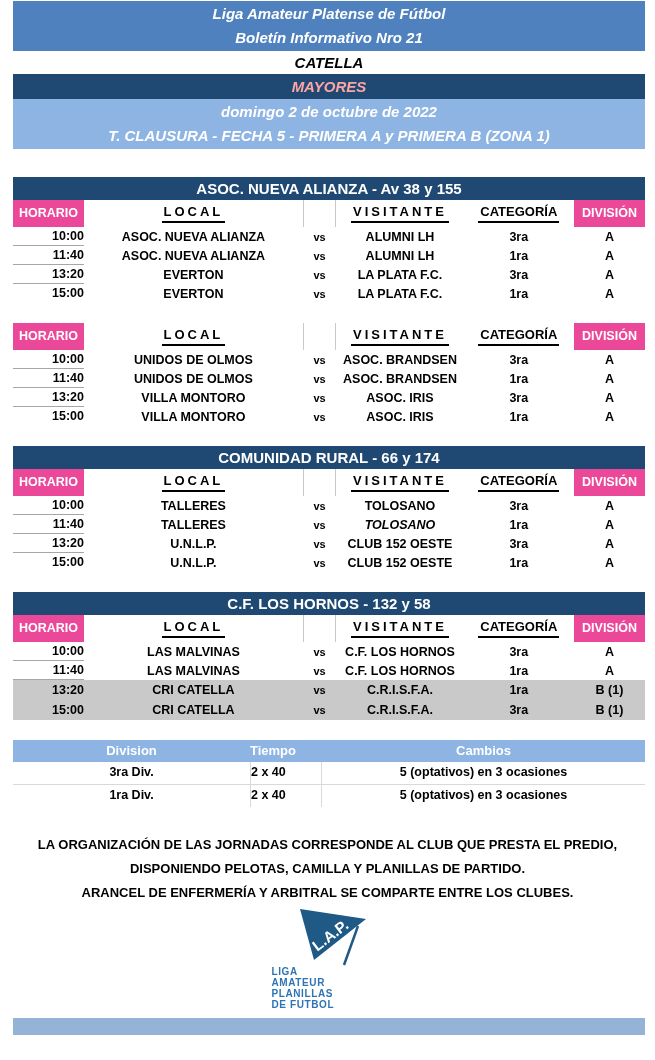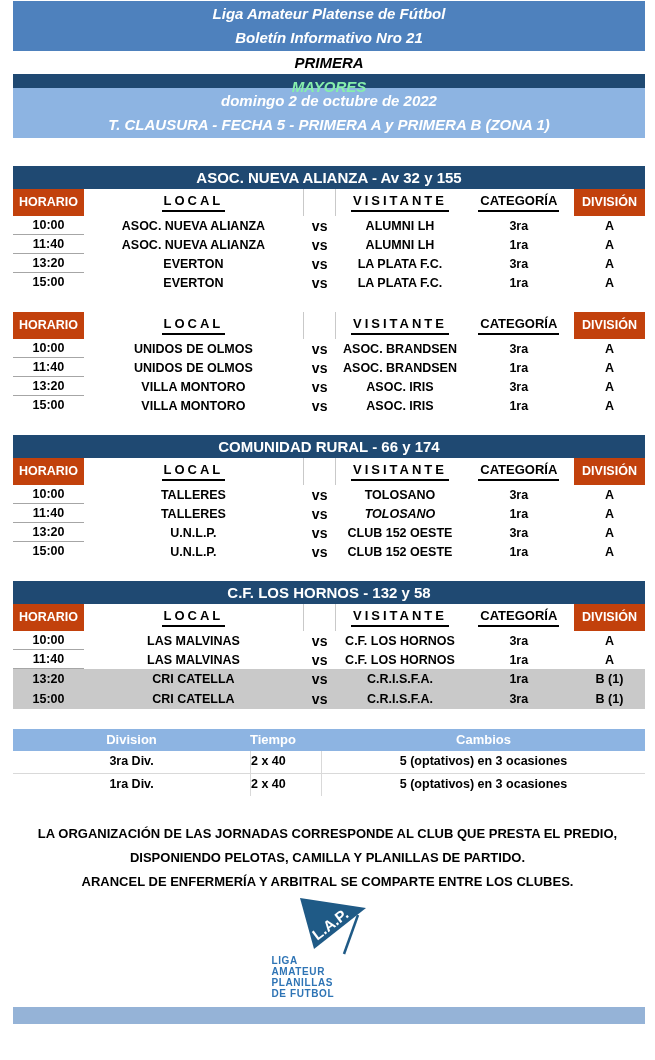--- a/index.html
+++ b/index.html
@@ -7,45 +7,45 @@
     width:655px;height:1060px;background:#ffffff;
     font-family:"Liberation Sans",sans-serif;font-weight:bold;color:#000;
     overflow:hidden;
   }
   .band{margin-left:13px;width:632px;text-align:center;box-sizing:border-box;font-style:italic;}
   
   #top-banner{margin-top:1px;height:50px;background:#4E81BD;color:#fff;
     display:flex;flex-direction:column;justify-content:center;}
   #top-banner div{font-size:15px;line-height:24px;}
   #femenino-band{height:23px;line-height:23px;font-size:15px;color:#000;}
-  #mayores-band{height:14px;line-height:25px;font-size:15px;background:#1F4972;color:#86efac;}
+  #mayores-band{height:25px;line-height:25px;font-size:15px;background:#1F4972;color:#fca5a5;}
   #date-band{height:50px;background:#8DB4E2;color:#fff;display:flex;flex-direction:column;justify-content:center;margin-bottom:28px;}
   #date-band div{font-size:15px;line-height:24px;}
 
   
   .venue{margin-left:13px;width:632px;margin-bottom:20px;}
   .venue-title{height:23px;line-height:23px;background:#1F4972;color:#fff;font-size:15px;text-align:center;}
   .thead{display:flex;height:27px;align-items:center;font-size:13px;}
   .row{display:flex;height:19px;align-items:center;font-size:12.5px;}
   .cell{text-align:center;box-sizing:border-box;overflow:hidden;white-space:nowrap;}
   .w-horario{width:72px;}
   .w-local{width:222px;}
   .w-vs{width:34px;}
   .w-visitante{width:129px;}
   .w-categoria{width:112px;}
   .w-division{width:72px;}
-  .th-dark{background:#c2410c;color:#fff;height:27px;line-height:27px;font-size:12.5px;}
+  .th-dark{background:#ec4899;color:#fff;height:27px;line-height:27px;font-size:12.5px;}
   .th-vs{height:27px;border-left:1px solid #C9C9C9;border-right:1px solid #C9C9C9;}
   .u2{display:inline-block;border-bottom:2px solid #000;padding:0 2px 1px 2px;line-height:16px;}
   .lsp{letter-spacing:3px;}
-  .row .w-horario{border-bottom:1px solid #A6A6A6;height:19px;line-height:18px;}
+  .row .w-horario{border-bottom:1px solid #A6A6A6;height:19px;line-height:18px;text-align:right;}
   .row:last-child .w-horario, .row.hl .w-horario{border-bottom:none;}
   .row.hl{background:#C9C9C9;height:20px;}
   .it{font-style:italic;}
-  .vs-txt{font-size:14px;}
+  .vs-txt{font-size:11px;}
 
   
   #rules-table{margin-left:13px;width:632px;margin-top:15px;font-size:13px;}
   .rules-head{display:flex;height:22px;line-height:22px;background:#8DB4E2;color:#fff;}
   .rules-row{display:flex;height:22px;line-height:21px;font-size:12.5px;}
   .rules-row:first-child{border-bottom:1px solid #D9D9D9;}
   .rw-division{width:237px;text-align:center;}
   .rw-tiempo{width:72px;box-sizing:border-box;}
   .rw-cambios{width:323px;text-align:center;}
   .rules-row .rw-tiempo{border-left:1px solid #D9D9D9;border-right:1px solid #D9D9D9;}
@@ -63,32 +63,32 @@
   #bottom-bar{margin-top:8px;height:17px;background:#95B3D7;}
 </style>
 </head>
 <body>
 
 <div id="top-banner" class="band">
   <div>Liga Amateur Platense de Fútbol</div>
   <div>Boletín Informativo Nro 21</div>
 </div>
 
-<div id="femenino-band" class="band">PRIMERA</div>
+<div id="femenino-band" class="band">CATELLA</div>
 
 <div id="mayores-band" class="band">MAYORES</div>
 
 <div id="date-band" class="band">
   <div>domingo 2 de octubre de 2022</div>
   <div>T. CLAUSURA - FECHA 5 - PRIMERA A y PRIMERA B (ZONA 1)</div>
 </div>
 
 <div id="venues">
     <div class="venue">
-      <div class="venue-title">ASOC. NUEVA ALIANZA - Av 32 y 155</div>
+      <div class="venue-title">ASOC. NUEVA ALIANZA - Av 38 y 155</div>
       <div class="thead">
         <div class="cell w-horario th-dark">HORARIO</div>
         <div class="cell w-local"><span class="u2 lsp">LOCAL</span></div>
         <div class="cell w-vs th-vs"></div>
         <div class="cell w-visitante"><span class="u2 lsp">VISITANTE</span></div>
         <div class="cell w-categoria"><span class="u2">CATEGORÍA</span></div>
         <div class="cell w-division th-dark">DIVISIÓN</div>
       </div>
       <div class="row">
         <div class="cell w-horario">10:00</div>

